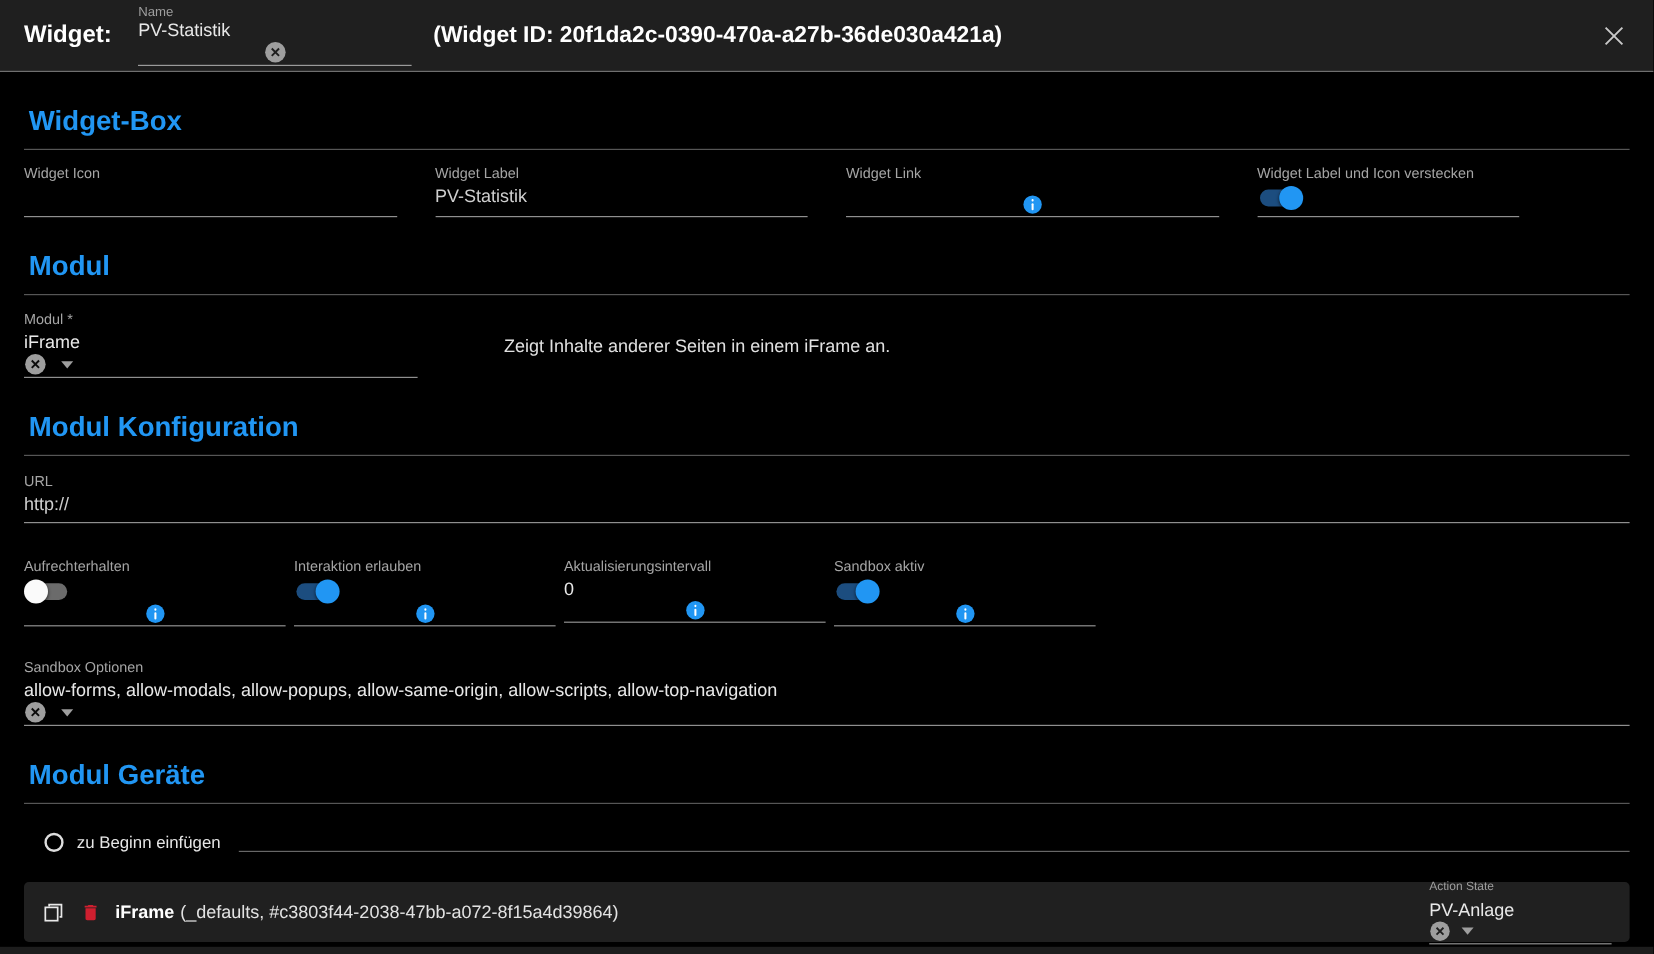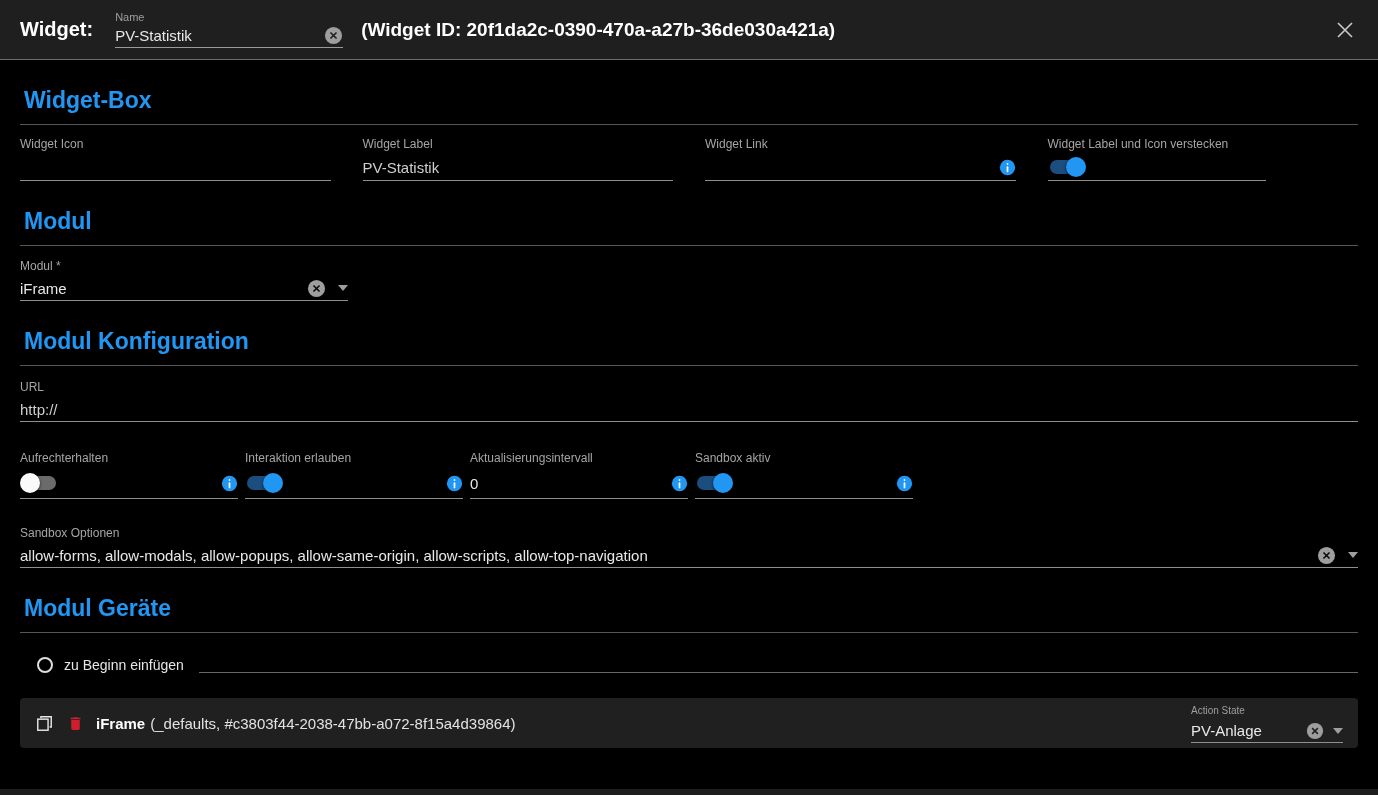--- a/index.html
+++ b/index.html
@@ -15,22 +15,22 @@
   
   .topbar {
     height:60px; background:#1f1f1f;
     border-bottom:1px solid #6f6f6f;
     display:flex; align-items:center;
     padding:0 20px;
   }
   .topbar .dlg-title { font-size:20px; font-weight:bold; color:#fff; }
   .name-field { width:228px; margin-left:22px; }
   .flabel { display:block; font-size:11px; color:#9e9e9e; line-height:13px; }
-  .vrow { display:flex; align-items:center; justify-content:space-between;
-          border-bottom:1px solid #9a9a9a; min-height:24px; padding-bottom:1px; }
+  .vrow { display:flex; justify-content:space-between;
+          border-bottom:1px solid #9a9a9a; min-height:24px; padding-bottom:1px;flex-direction:column; }
   .fvalue { font-size:15px; color:#e8e8e8; white-space:nowrap; }
   .widget-id { font-size:19px; font-weight:bold; color:#fff; margin-left:18px; white-space:nowrap; }
   .spacer { flex:1; }
   .close-btn { width:26px; height:26px; display:flex; align-items:center; justify-content:center; cursor:pointer; }
 
   
   main { padding:0 20px; }
   h2.section { color:#2196f3; font-size:23px; font-weight:bold; margin:27px 4px 10px; }
   hr.sep { border:none; border-top:1px solid #565656; }
 
@@ -173,20 +173,21 @@
           <span class="icon clickable">
             <svg width="19" height="19" viewBox="0 0 20 20">
                 <circle cx="10" cy="10" r="9" fill="#9e9e9e"></circle>
                 <path d="M6.8 6.8l6.4 6.4M13.2 6.8l-6.4 6.4" stroke="#0c0c0c" stroke-width="1.7"></path>
               </svg>
           </span>
           <span class="caret"></span>
         </span>
       </div>
     </div>
+    <span class="modul-desc">Zeigt Inhalte anderer Seiten in einem iFrame an.</span>
   </div>
 
   <h2 class="section">Modul Konfiguration</h2>
   <hr class="sep">
 
   <div class="field url-field">
     <span class="flabel">URL</span>
     <div class="vrow">
       <span class="fvalue dim">http://</span>
     </div>

